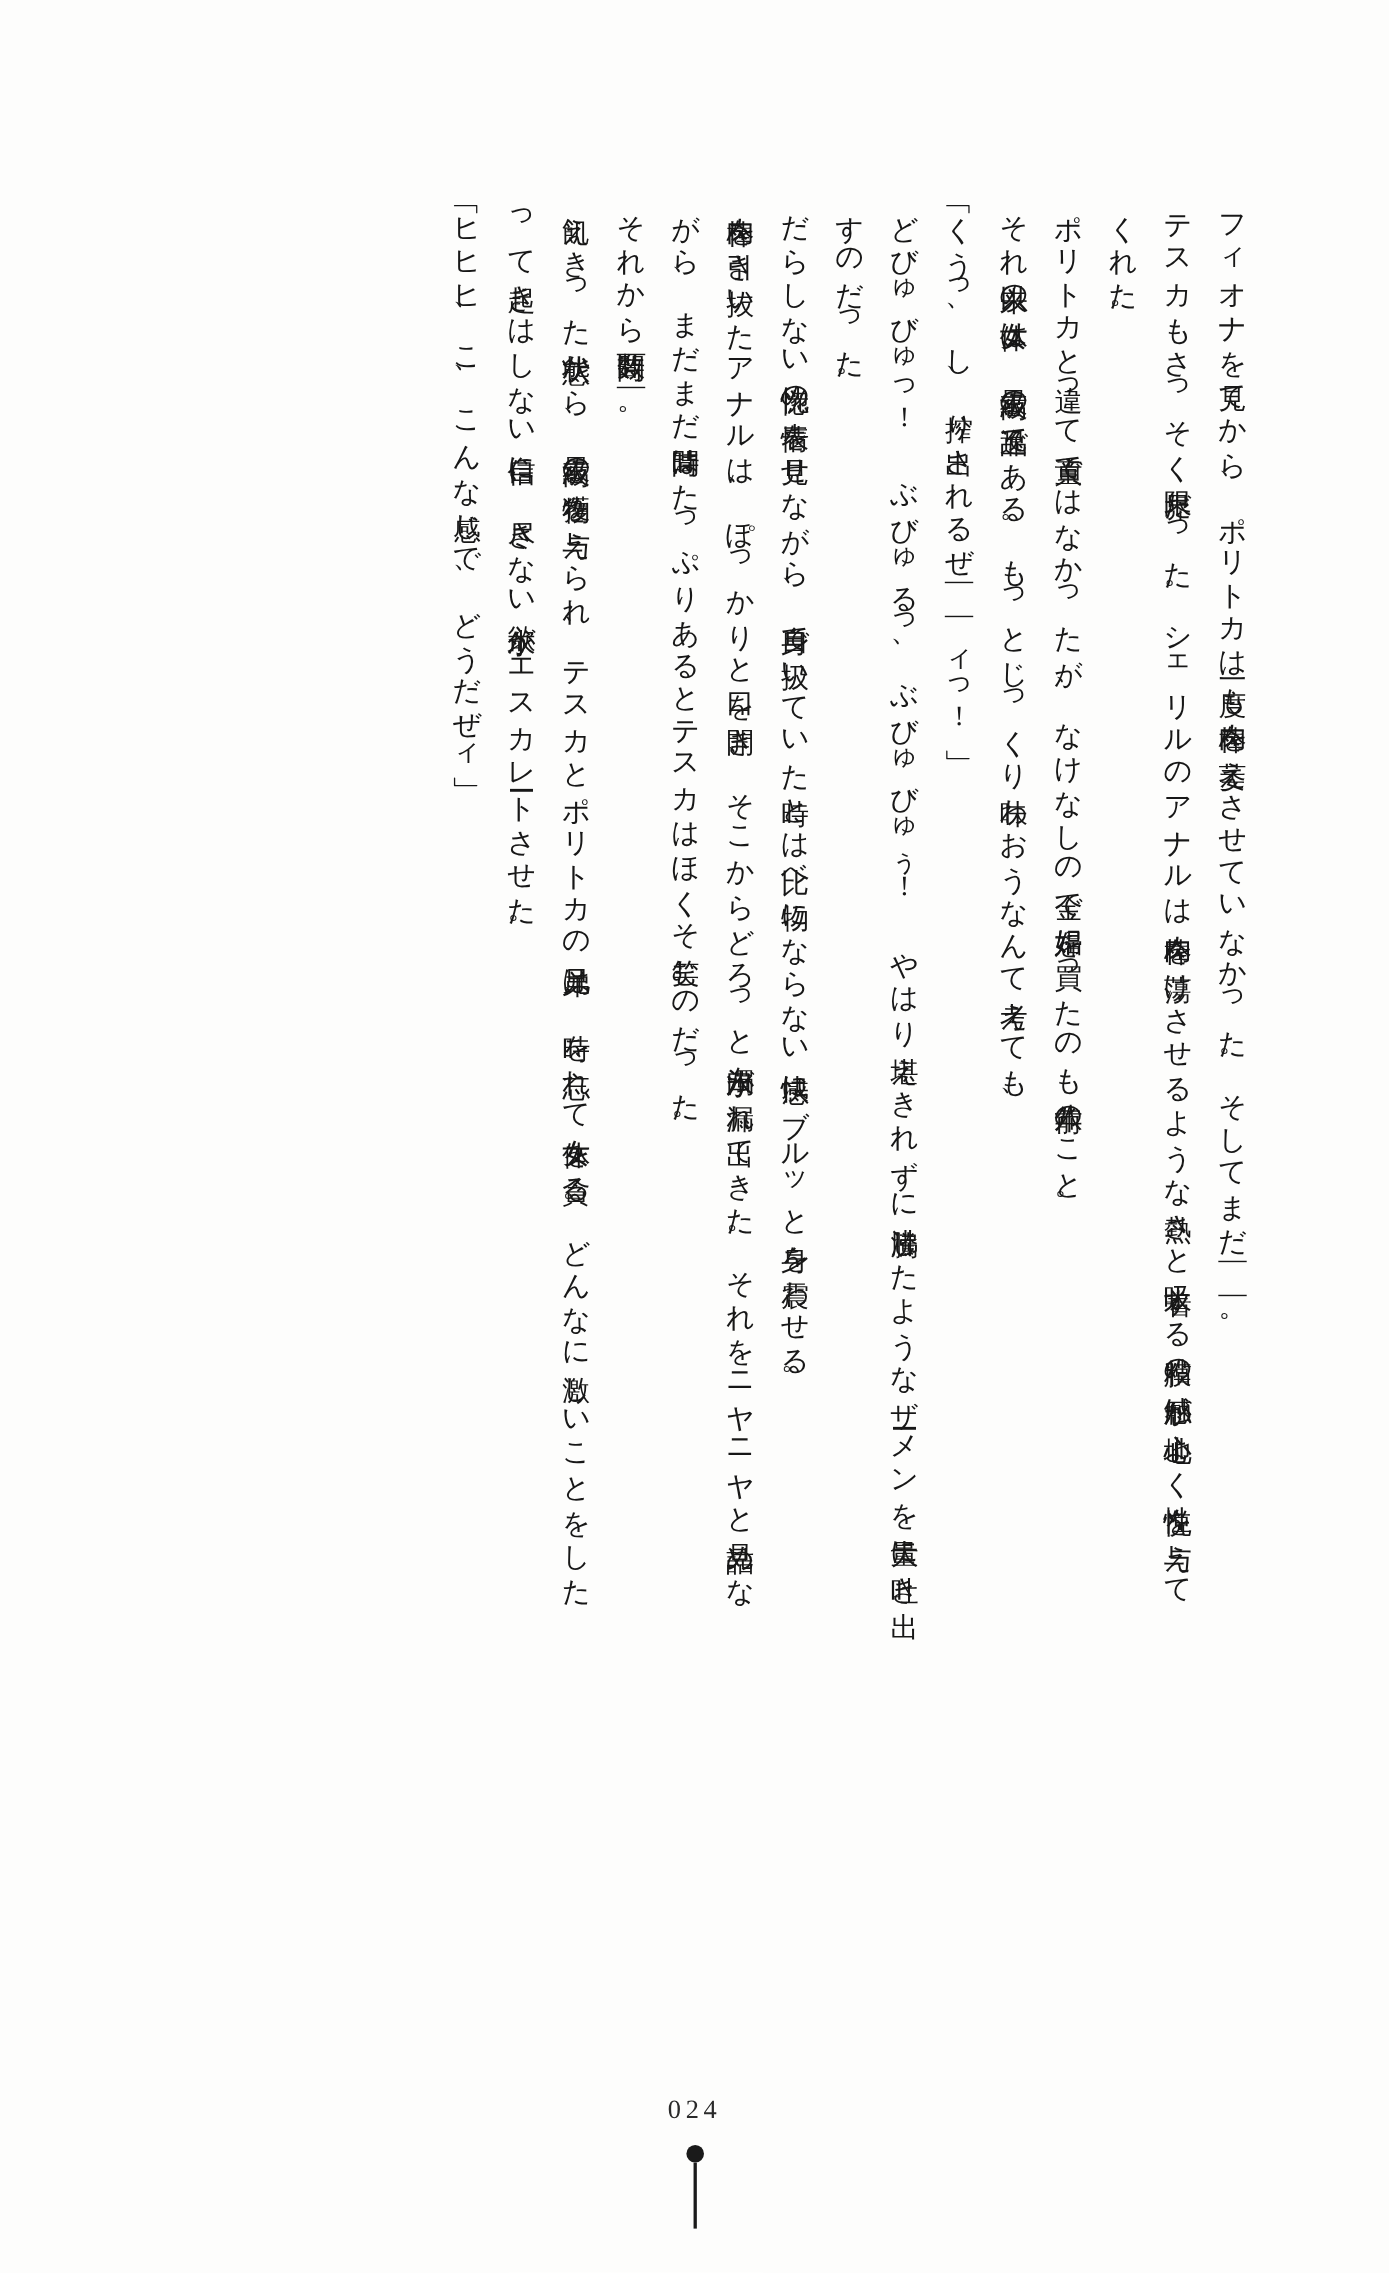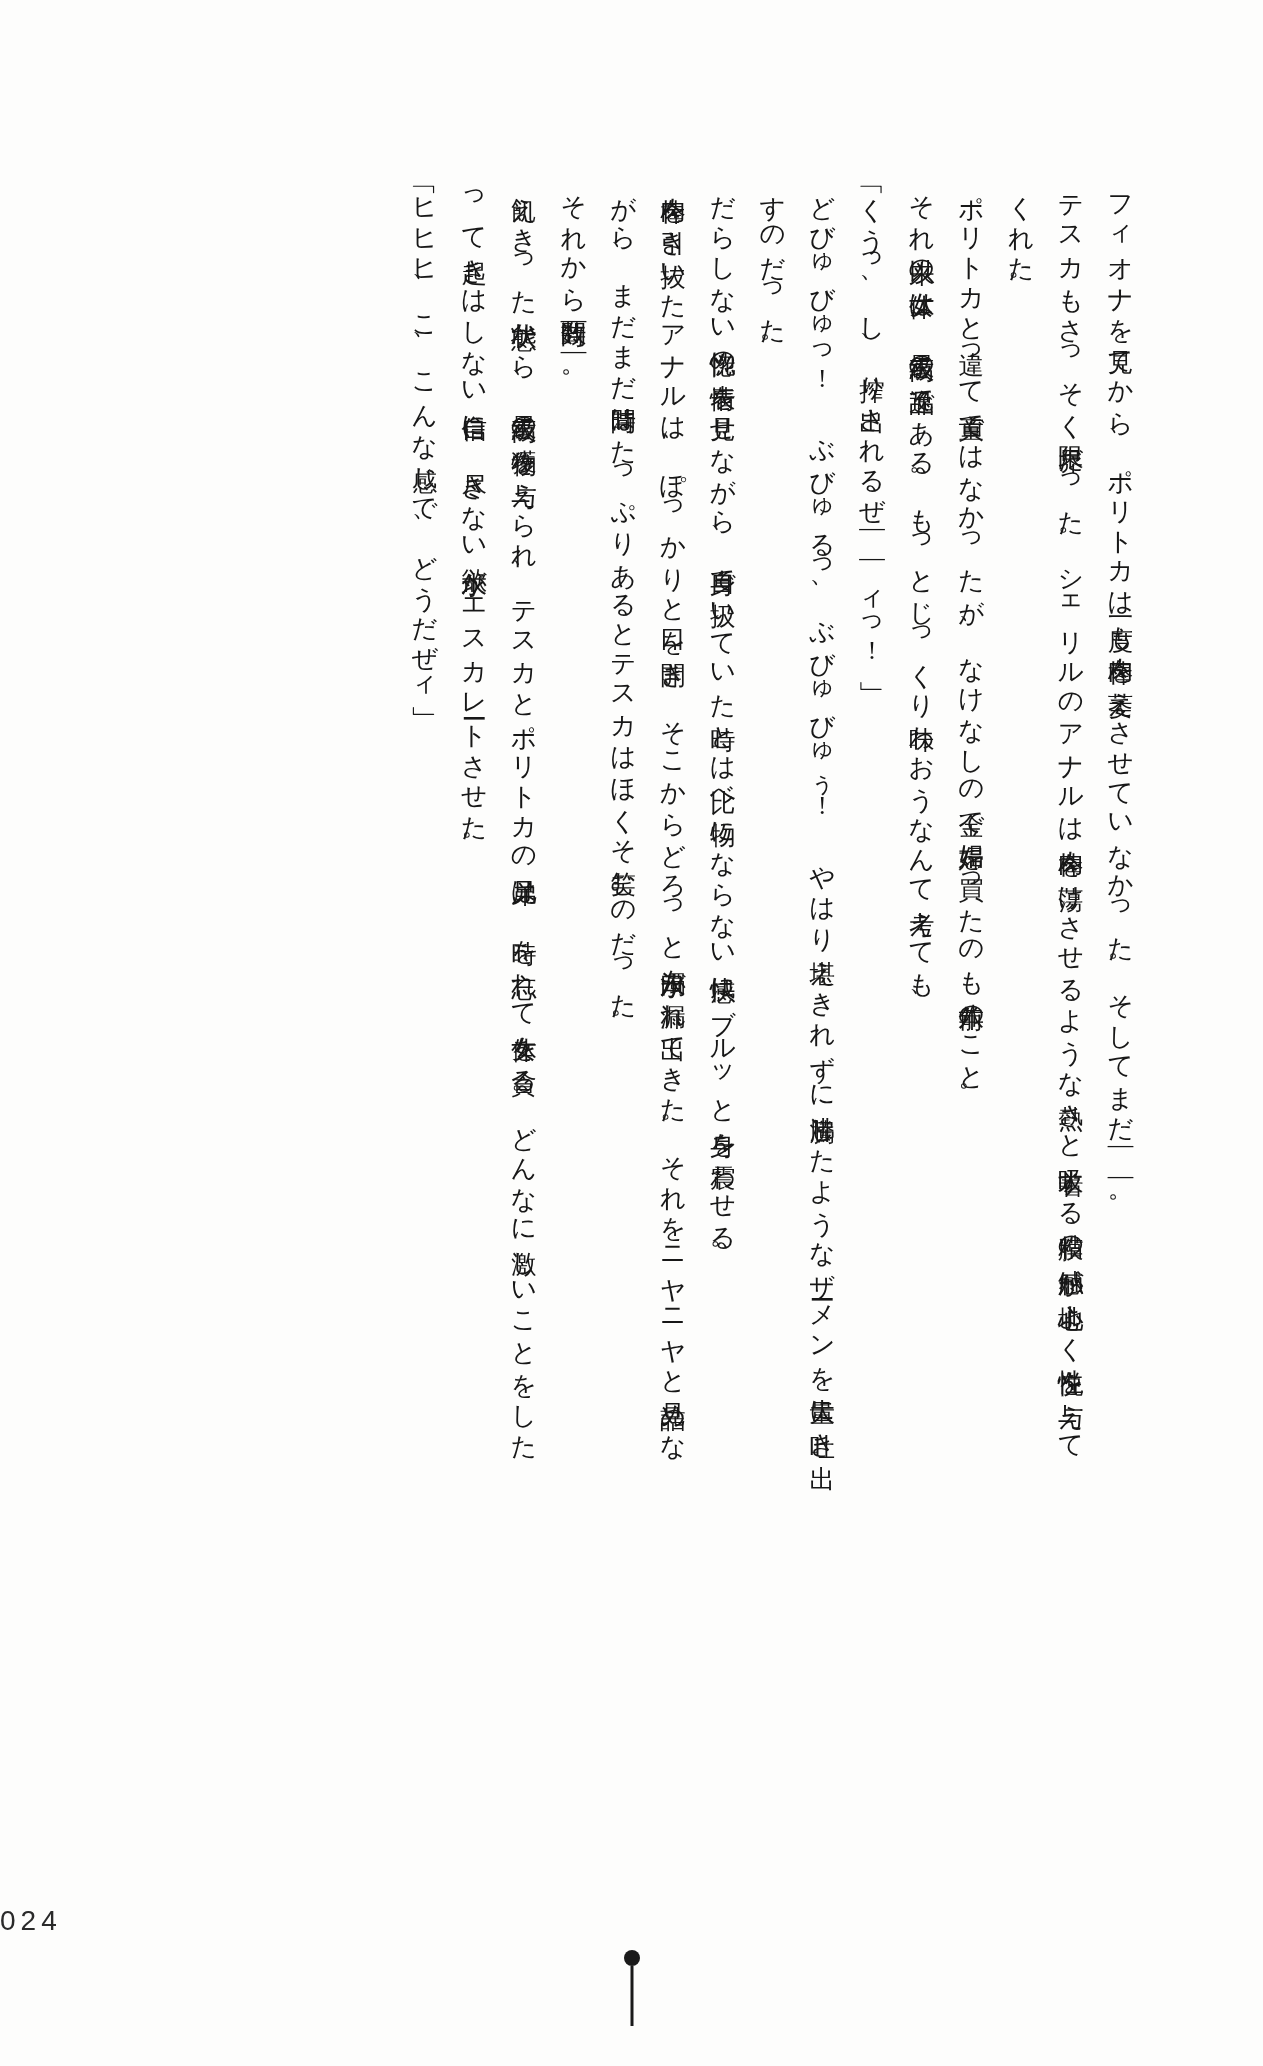--- a/index.html
+++ b/index.html
@@ -42,24 +42,25 @@
     margin: 0;
     padding: 0;
     text-indent: 0;
   }
 
   .page-number {
     position: absolute;
     left: 0;
     right: 0;
     top: 1905px;
-    font-size: 28px;
+    text-align: center;
+    font-size: 24px;
     letter-spacing: 0.18em;
     color: #2a2a2a;
-    font-family: Liberation Sans, sans-serif;
+    font-family: Liberation Serif, serif;
   }
 
   .bottom-mark {
     position: absolute;
     left: 50%;
     top: 1950px;
     transform: translateX(-50%);
     width: 16px;
     height: 16px;
     border-radius: 50%;

